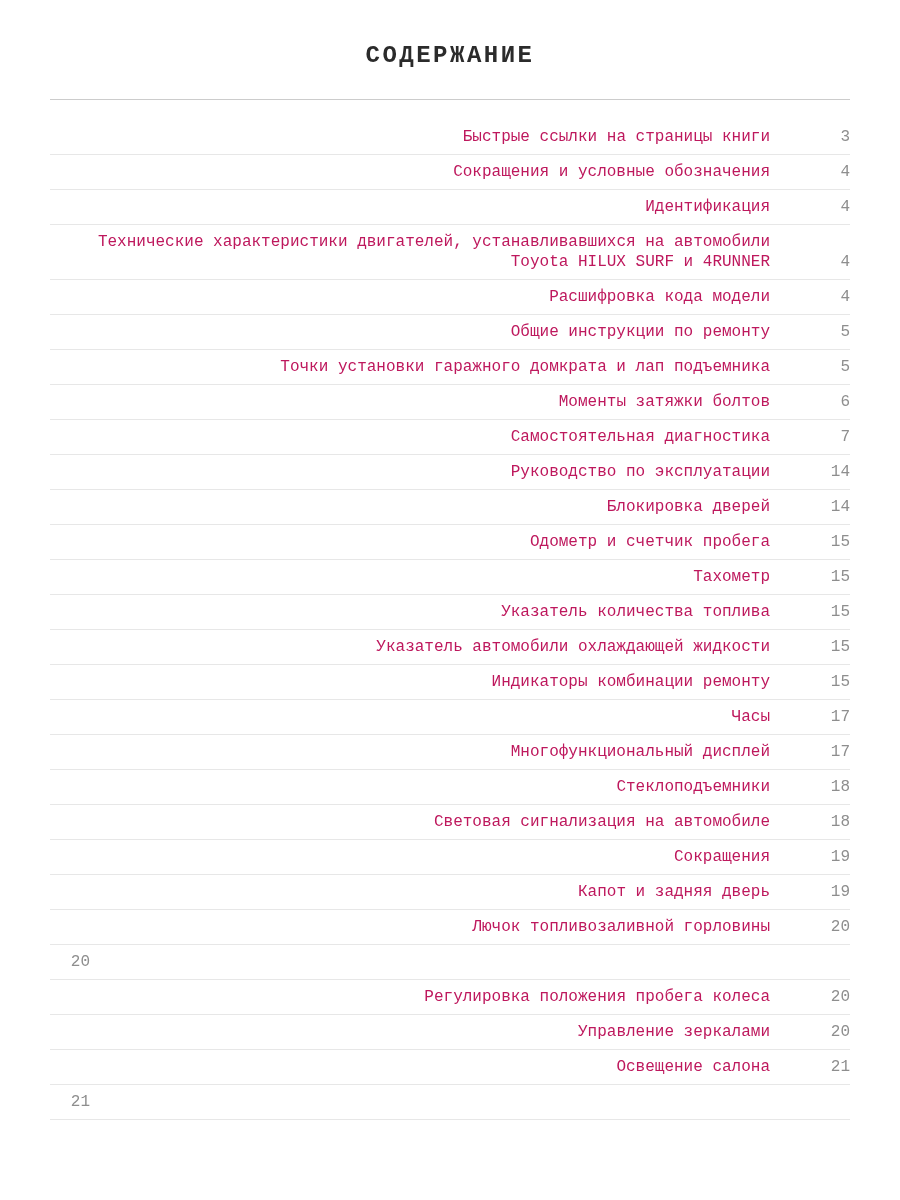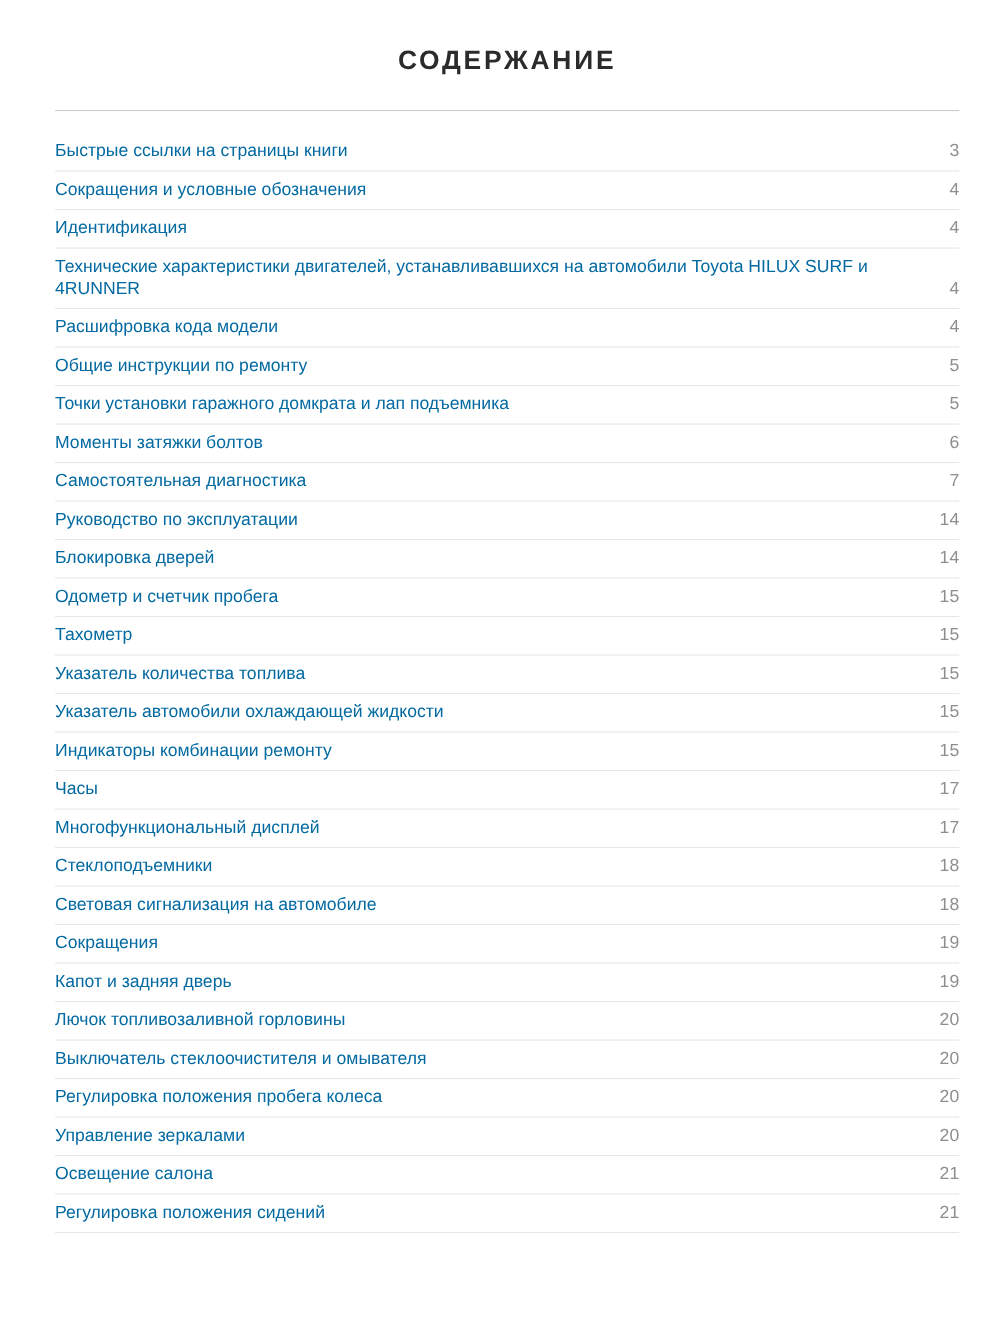--- a/index.html
+++ b/index.html
@@ -3,22 +3,22 @@
 <meta charset="utf-8">
 <style>
   * { box-sizing: border-box; }
   html, body { margin: 0; padding: 0; background: #ffffff; }
   .page {
     width: 900px;
     height: 1200px;
     margin: 0 auto;
     position: relative;
     background: #ffffff;
-    padding: 34px 28px 0 50px;
-    font-family: Liberation Sans, sans-serif;
+    padding: 34px 50px 0 50px;
+    font-family: Liberation Mono, monospace;
     color: #1c1c1c;
     overflow: hidden;
     border-radius: 19px;
   }
   .page-title {
     margin: 0;
     padding-top: 8px;
     text-align: center;
     font-size: 24px;
     font-weight: 700;
@@ -40,21 +40,22 @@
     justify-content: space-between;
     padding: 7px 0;
     border-bottom: 1px solid #e7e7e7;
     cursor: pointer;
   }
   .toc-entry-label {
     flex: 1;
     padding-right: 40px;
     font-size: 16px;
     line-height: 20px;
-    color: #0369a1;
+    color: #be185d;
+    text-align: right;
   }
   .toc-entry-page {
     min-width: 40px;
     text-align: right;
     font-size: 16px;
     line-height: 20px;
     color: #8e8e8e;
     white-space: nowrap;
   }
   .page-footer {
@@ -184,37 +185,35 @@
     <span class="toc-entry-label">Капот и задняя дверь</span>
     <span class="toc-entry-page">19</span>
   </div>
 
   <div class="toc-entry">
     <span class="toc-entry-label">Лючок топливозаливной горловины</span>
     <span class="toc-entry-page">20</span>
   </div>
 
   <div class="toc-entry">
-    <span class="toc-entry-label">Выключатель стеклоочистителя и омывателя</span>
     <span class="toc-entry-page">20</span>
   </div>
 
   <div class="toc-entry">
     <span class="toc-entry-label">Регулировка положения пробега колеса</span>
     <span class="toc-entry-page">20</span>
   </div>
 
   <div class="toc-entry">
     <span class="toc-entry-label">Управление зеркалами</span>
     <span class="toc-entry-page">20</span>
   </div>
 
   <div class="toc-entry">
     <span class="toc-entry-label">Освещение салона</span>
     <span class="toc-entry-page">21</span>
   </div>
 
   <div class="toc-entry">
-    <span class="toc-entry-label">Регулировка положения сидений</span>
     <span class="toc-entry-page">21</span>
   </div>
 </div>
 </div>
 
 </body></html>

